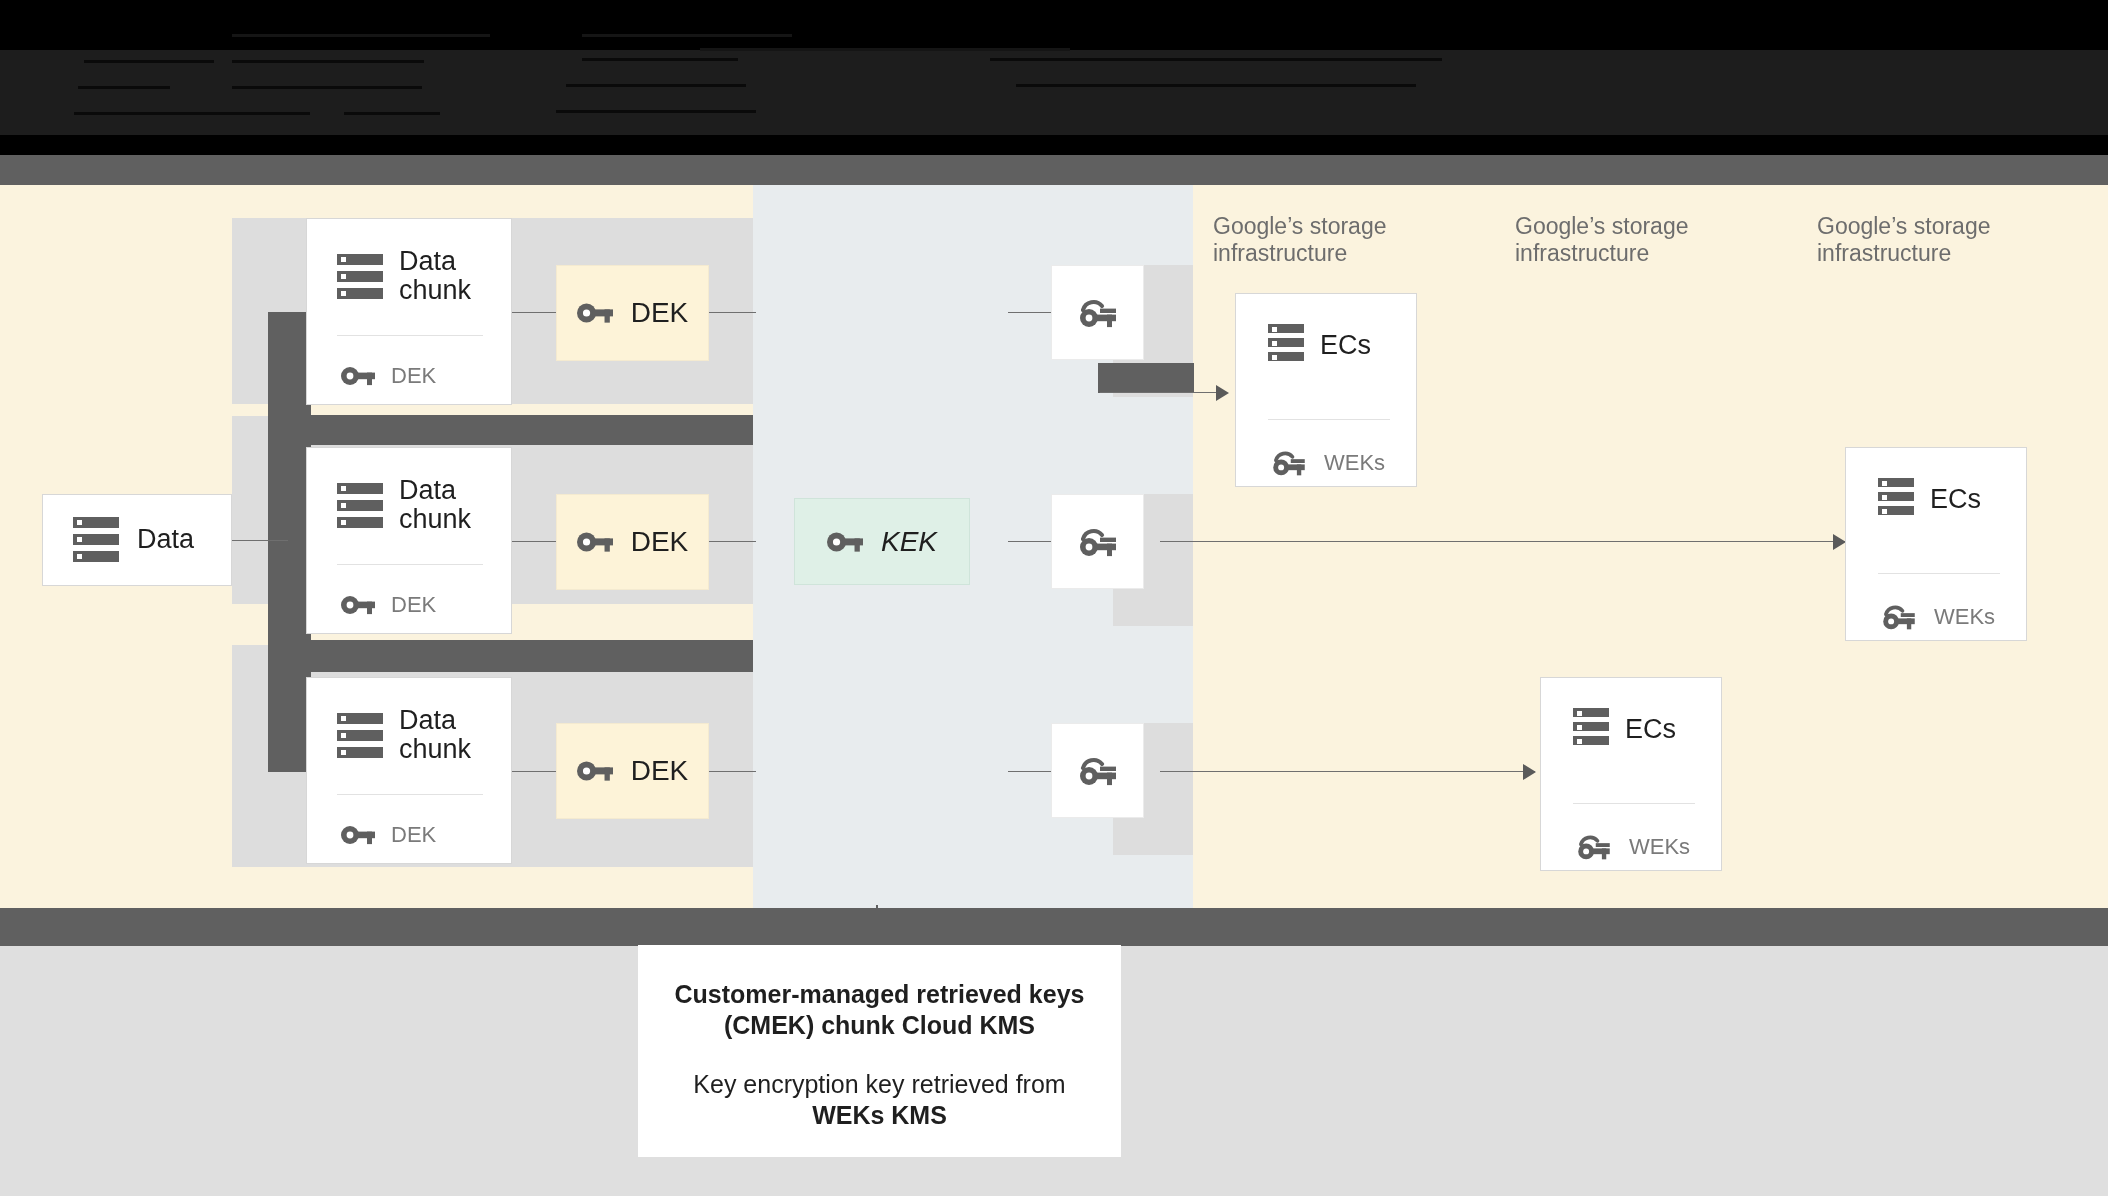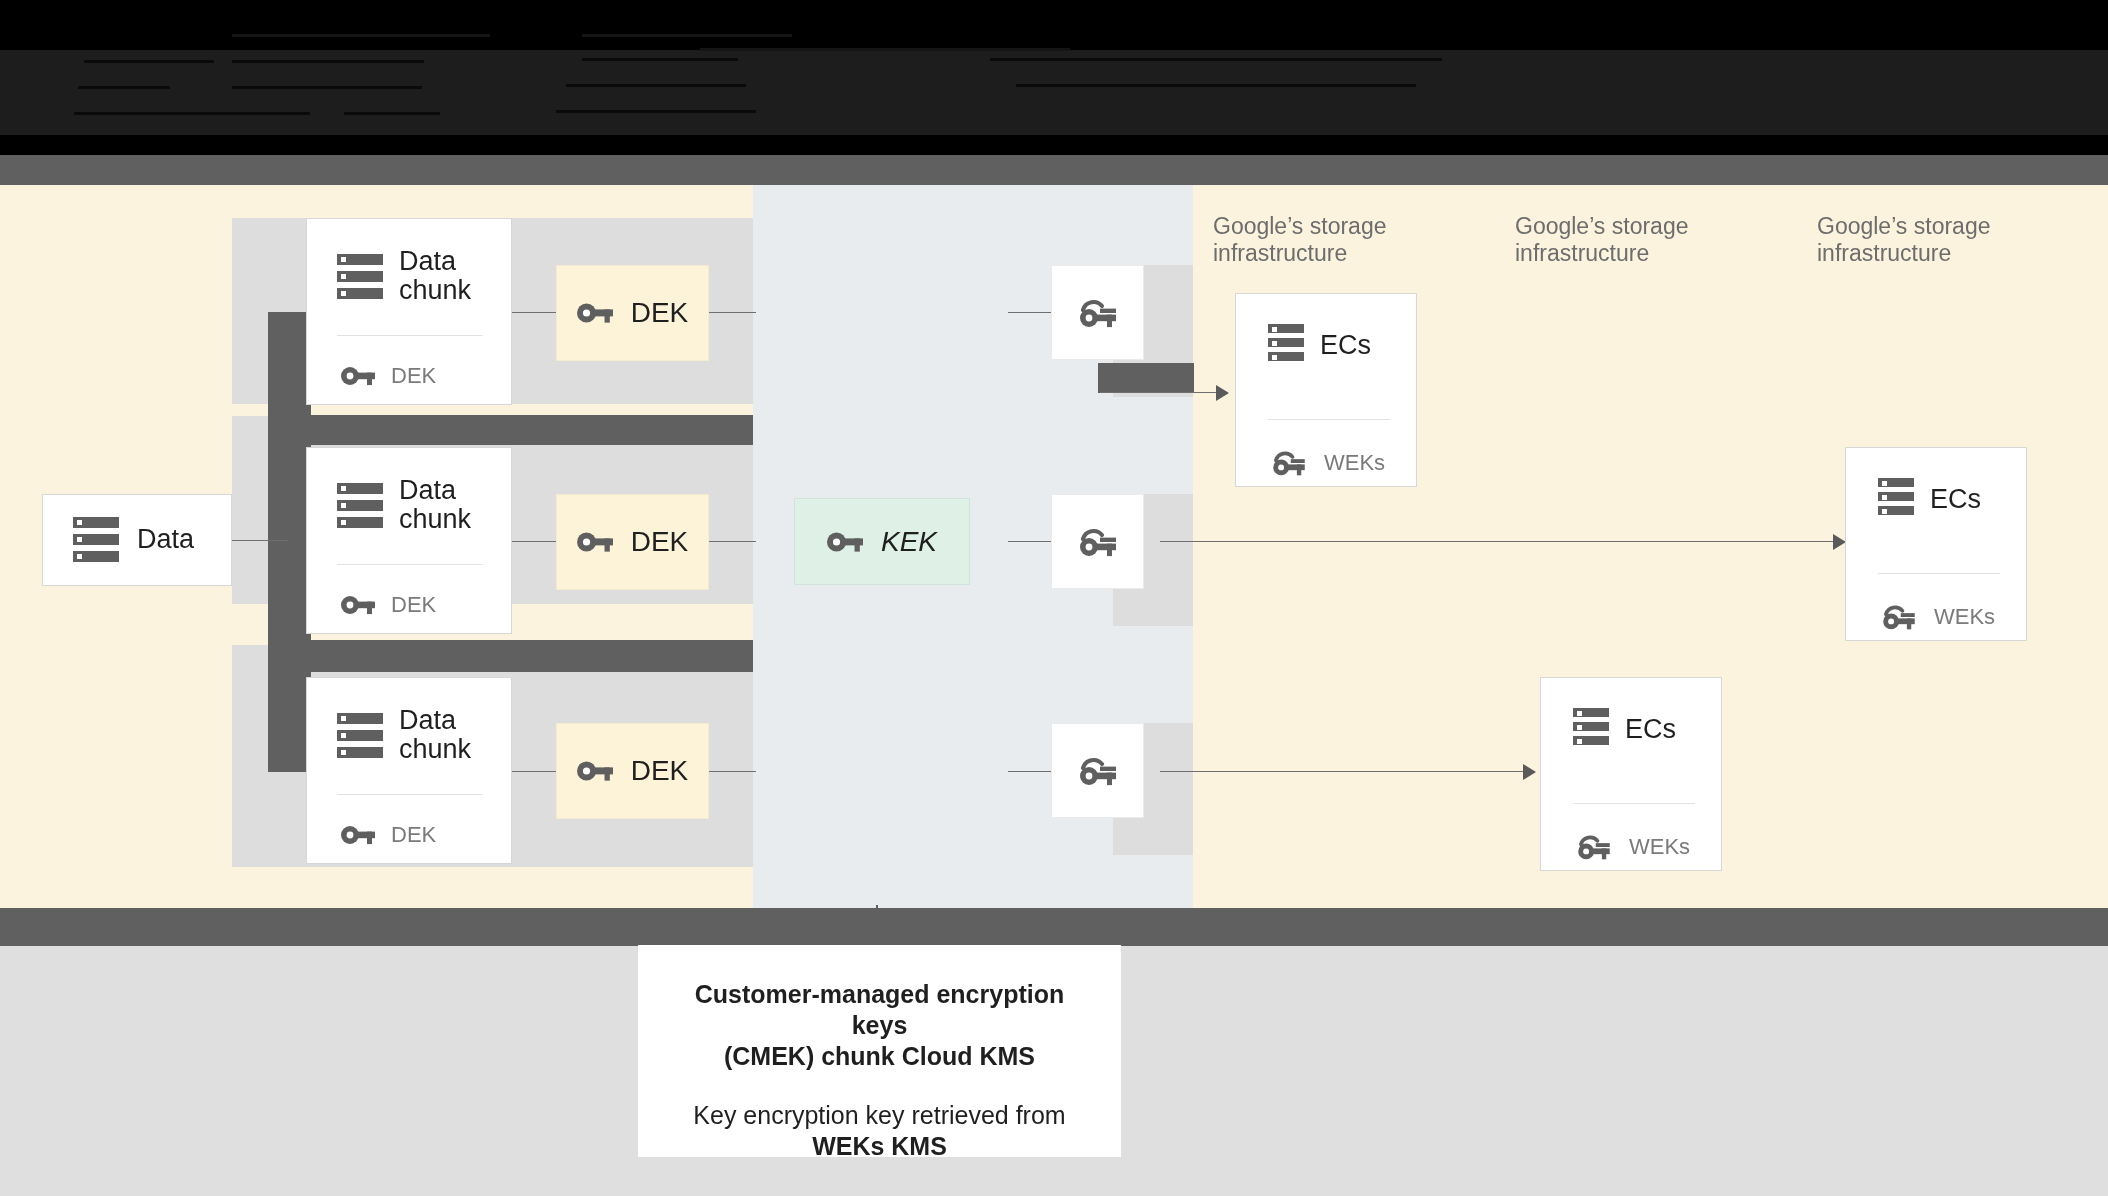--- a/index.html
+++ b/index.html
@@ -498,21 +498,21 @@
         <rect x="17" y="17.6" width="21" height="6.6" fill="#5f5f5f"></rect>
         <rect x="29" y="17.6" width="5" height="12.5" fill="#5f5f5f"></rect>
         <rect x="22" y="11.6" width="16" height="4.4" fill="#5f5f5f"></rect>
       </svg>
       <span class="card-sub">WEKs</span>
     </div>
   </div>
 
   <div class="caption" style="left:638px; top:945px; width:483px; height:212px;">
     <div class="c1">
-      <div>Customer-managed encryption keys</div>
+      <div>Customer-managed retrieved keys</div>
       <div>(CMEK) chunk Cloud KMS</div>
     </div>
     <div class="c2">
       <div>Key encryption key retrieved from</div>
       <b>WEKs KMS</b>
     </div>
   </div>
 
 </div>
 

